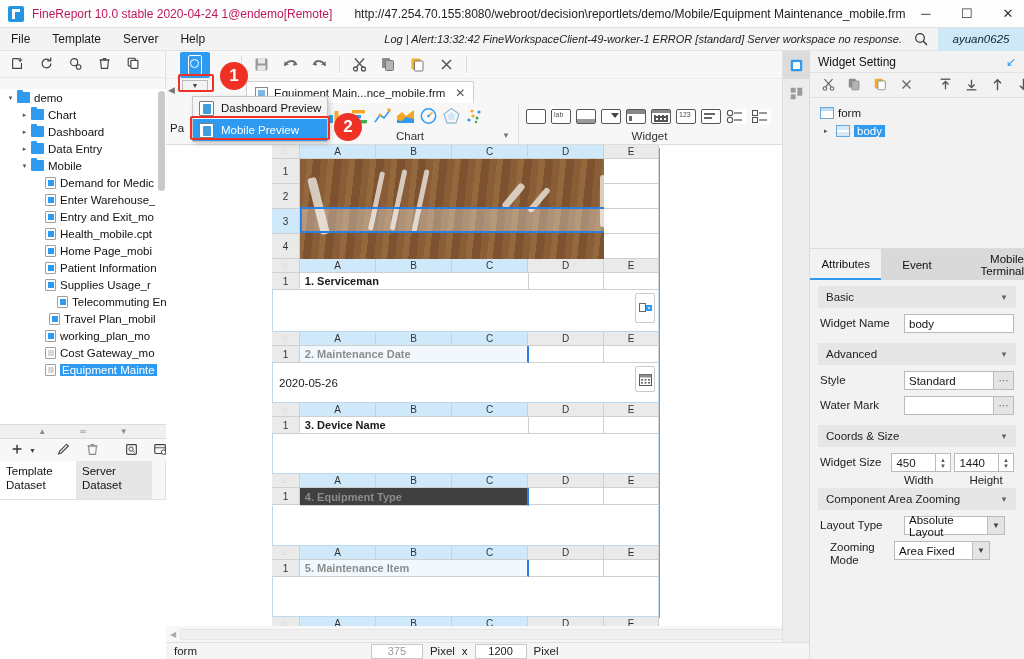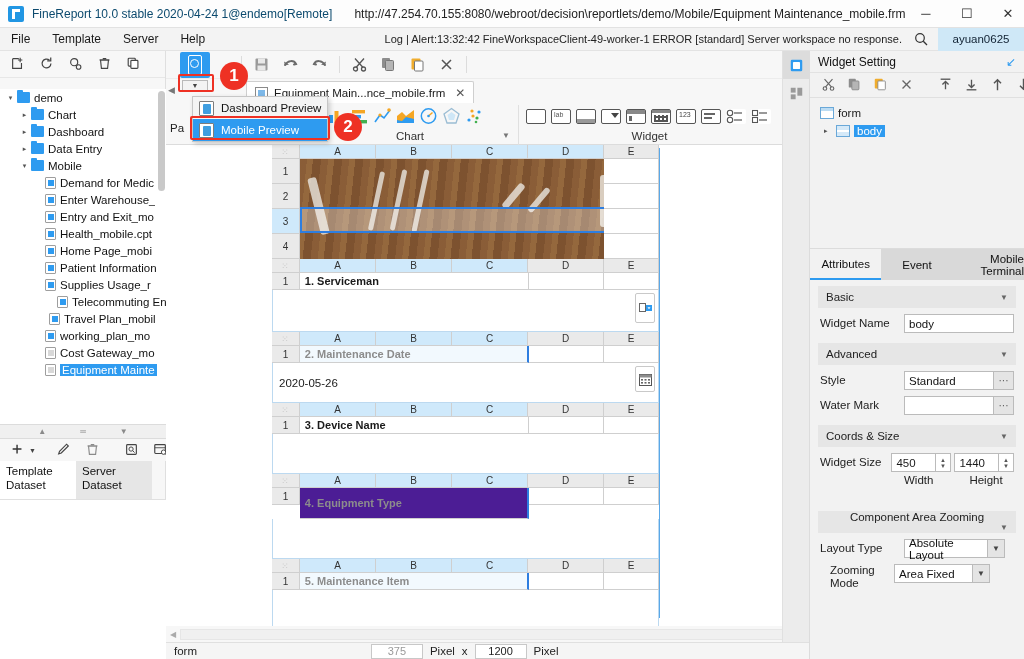--- a/index.html
+++ b/index.html
@@ -23,36 +23,36 @@
   .app-logo {
     width: 16px; height: 16px; margin-left: 8px; margin-right: 8px;
     background: #2196e3; border-radius: 2px; position: relative; flex: none;
   }
   .app-logo:before {
     content:""; position:absolute; left:4px; top:3px; width:3px; height:10px; background:#fff;
   }
   .app-logo:after {
     content:""; position:absolute; left:7px; top:3px; width:5px; height:3px; background:#fff;
   }
-  .title-text { font-size: 12px; color: #0c4a6e; white-space: nowrap; }
+  .title-text { font-size: 12px; color: #be185d; white-space: nowrap; }
   .title-url { font-size: 12px; color: #222; margin-left: 22px; white-space: nowrap; }
   .win-controls { margin-left: auto; display: flex; height: 28px; }
   .win-btn {
     width: 41px; height: 28px; display: flex; align-items: center; justify-content: center;
     font-size: 13px; color: #333;
   }
 
   
   .menubar {
     position: absolute; top: 28px; left: 0; width: 1024px; height: 23px;
     background: #f3f3f3; border-bottom: 1px solid #e3e3e3;
     display: flex; align-items: center;
   }
   .menu-item { padding: 0 11px; font-size: 12px; line-height: 23px; color: #1a1a1a; }
-  .log-area { margin-left: auto; display: flex; align-items: center; height: 23px; }
+  .log-area { margin-left: auto; display: flex; align-items: center; height: 23px; font-style: italic; }
   .log-text { font-size: 11px; color: #222; white-space: nowrap; }
   .search-ico { margin: 0 10px 0 12px; width: 14px; height: 14px; position: relative; }
   .user-chip {
     background: #cfe8f7; height: 23px; padding: 0 12px; display: flex; align-items: center;
     font-size: 11.5px; color: #123; min-width: 86px; justify-content: center;
   }
 
   
   .toolrow {
     position: absolute; top: 51px; left: 0; width: 1024px; height: 28px;
@@ -961,21 +961,21 @@
           <div class="grid-head">
             <div class="gh-corner">⁙</div>
             <div class="gh-cell hl" style="width: 76px;">A</div>
             <div class="gh-cell hl" style="width: 76px;">B</div>
             <div class="gh-cell hl" style="width: 76px;">C</div>
             <div class="gh-cell" style="width: 76px;">D</div>
             <div class="gh-cell" style="width: 55px;">E</div>
           </div>
           <div class="grid-row">
             <div class="gr-num" style="height: 17px;">1</div>
-            <div class="gr-cell" style="width: 230px; height: 31px; position: relative; background: #4c1d95; border-right: 2px solid rgb(46, 126, 224);">
+            <div class="gr-cell" style="width: 230px; height: 18px; position: relative; background: #404040; border-right: 2px solid rgb(46, 126, 224);">
               <span class="cell-title muted">4. Equipment Type</span>
             </div>
             <div class="gr-cell" style="width: 76px; height: 17px;"></div>
             <div class="gr-cell" style="width: 55px; height: 17px;"></div>
           </div>
           <div class="band" style="height: 40px;"></div>
         </div>
         <div class="grid-block">
           <div class="grid-head">
             <div class="gh-corner">⁙</div>
@@ -1154,21 +1154,21 @@
             <span>▲</span>
             <span>▼</span>
           </span>
       </span>
     </div>
     <div class="sublabels">
       <span>Width</span>
       <span>Height</span>
     </div>
 
-    <div class="section-bar" style="margin-top:25px;flex-direction:column;">
+    <div class="section-bar" style="margin-top:2px;">
       <span>Component Area Zooming</span>
       <span class="chev">▼</span>
     </div>
     <div class="frow">
       <span class="flabel">Layout Type</span>
       <span class="select-box" style="width:84px;">Absolute Layout</span>
       <span class="select-arrow">▼</span>
     </div>
     <div class="frow" style="align-items:flex-start;">
       <span class="flabel" style="padding-left:10px;width:74px;">

